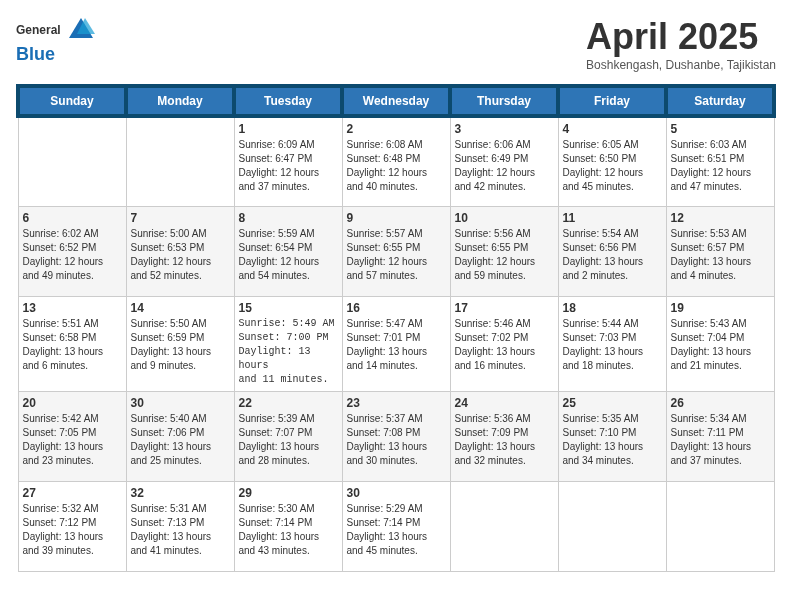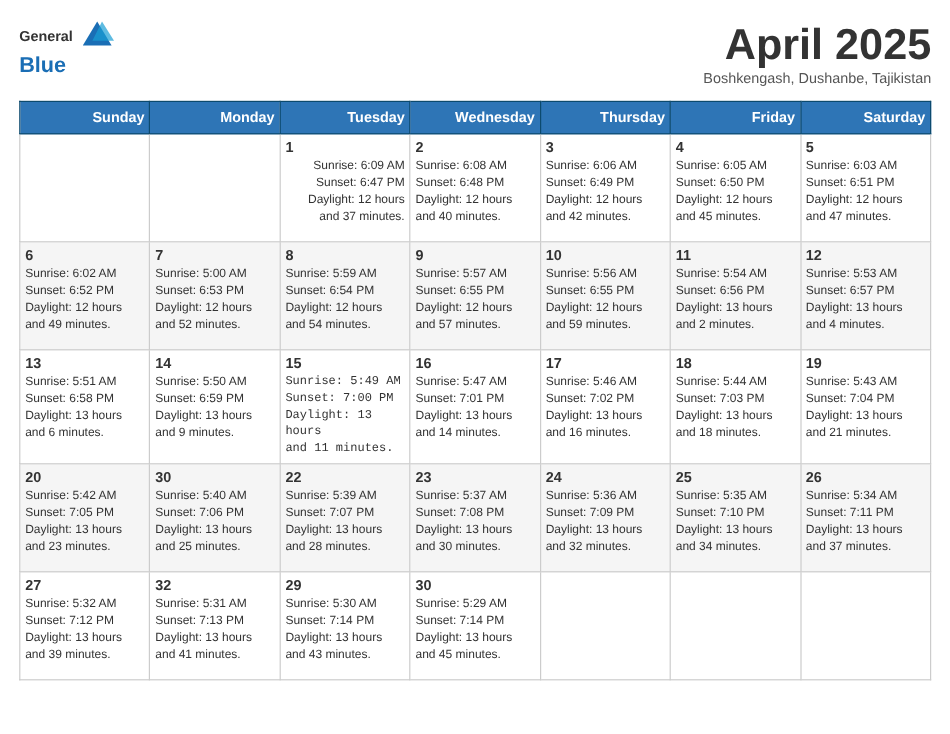--- a/index.html
+++ b/index.html
@@ -29,21 +29,21 @@
       font-size: 18px;
       font-weight: bold;
       color: #1a6eb5;
     }
     .logo-icon {
       width: 28px;
       height: 28px;
       margin-left: 2px;
     }
     .title-area {
-      text-align: right;
+      text-align: left;
     }
     .month-title {
       font-size: 36px;
       font-weight: bold;
       color: #333;
     }
     .location-title {
       font-size: 12px;
       color: #555;
     }
@@ -51,22 +51,22 @@
       width: 100%;
       border-collapse: collapse;
       table-layout: fixed;
     }
     thead tr th {
       background-color: #2e75b6;
       color: #fff;
       font-size: 12px;
       font-weight: bold;
       padding: 6px 4px;
-      text-align: right;
-      border: 1px solid #0c4a6e;
+      text-align: center;
+      border: 4px solid #0c4a6e;
     }
     tbody tr td {
       vertical-align: top;
       border: 1px solid #ccc;
       padding: 4px 4px;
       font-size: 10.5px;
       color: #333;
       background: #fff;
       height: 90px;
     }
@@ -119,21 +119,21 @@
         <th>Friday</th>
         <th>Saturday</th>
       </tr>
   </thead>
   <tbody id="calendar-body">
   <tr>
         <td class="empty"></td>
         <td class="empty"></td>
         <td>
           <div class="day-number">1</div>
-          <div class="day-info" style="white-space: pre-line; text-align: right;">Sunrise: 6:09 AM
+          <div class="day-info" style="white-space: pre-line;">Sunrise: 6:09 AM
 Sunset: 6:47 PM
 Daylight: 12 hours
 and 37 minutes.</div>
         </td>
         <td>
           <div class="day-number">2</div>
           <div class="day-info" style="white-space: pre-line;">Sunrise: 6:08 AM
 Sunset: 6:48 PM
 Daylight: 12 hours
 and 40 minutes.</div>

